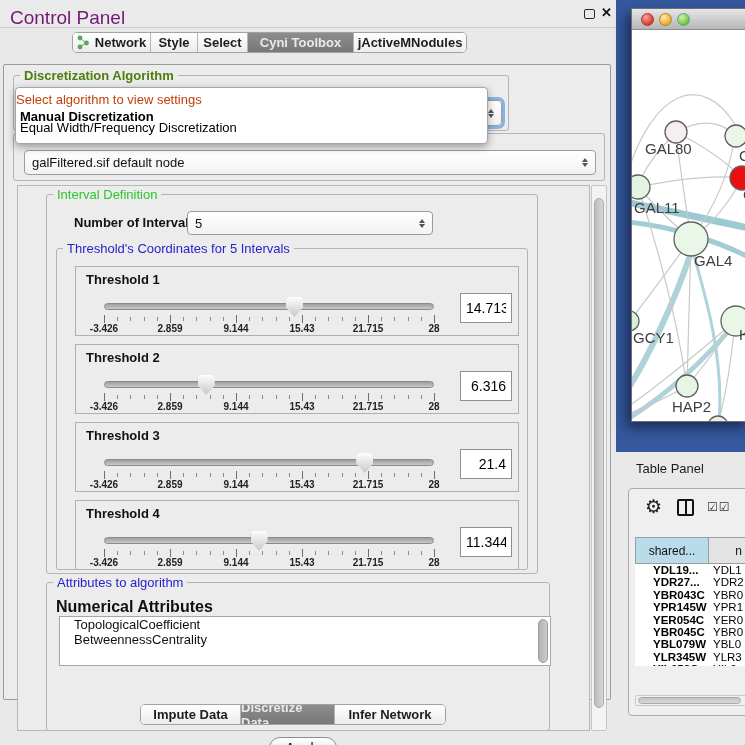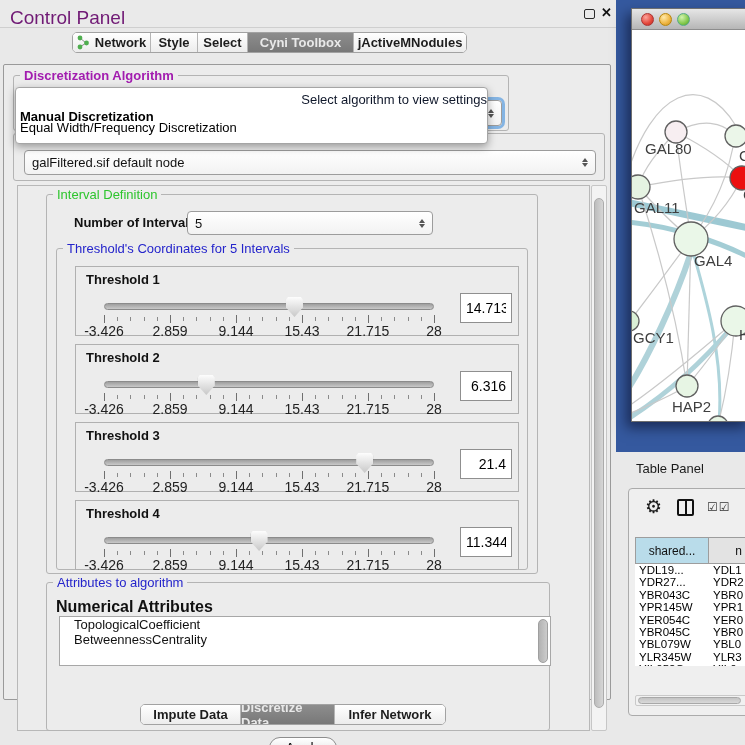--- a/index.html
+++ b/index.html
@@ -23,36 +23,36 @@
   .tab:last-child{border-right:none;}
   .tab.selected{background:linear-gradient(#8d8d8d,#787878);color:#e9e9e9;}
   .net-ico{width:13px;height:15px;margin-right:5px;}
 
   
   .main-frame{position:absolute;left:3px;top:64px;width:608px;height:636px;
     border:1px solid #9a9a9a;border-radius:2px;background:#ececec;}
 
   .fieldset{position:absolute;border:1px solid #b4b4b4;border-radius:3px;}
   .legend{position:absolute;top:-8px;left:6px;background:#ececec;padding:0 4px;font-size:13px;white-space:nowrap;}
-  .legend.bold{font-weight:bold;color:#a21caf;text-align:right;}
+  .legend.bold{font-weight:bold;color:#4d7c0f;text-align:right;}
   .legend.green{color:#2dc52d;}
   .legend.blue{color:#2424cb;}
 
   .combo{position:absolute;display:flex;align-items:center;padding:0 7px;font-size:13px;color:#111;
     background:linear-gradient(#ffffff,#f2f2f2);border:1px solid #9c9c9c;border-radius:4px;}
   .combo .stepper{margin-left:auto;display:flex;flex-direction:column;align-items:center;gap:1px;}
   .stepper i{width:0;height:0;border-left:3.5px solid transparent;border-right:3.5px solid transparent;display:block;}
   .stepper .up{border-bottom:4px solid #555;}
   .stepper .dn{border-top:4px solid #555;}
   .combo.focusring{box-shadow:0 0 0 3px rgba(98,162,224,.75);}
 
   
   .popup{position:absolute;left:14px;top:86px;width:473px;height:57px;background:#ffffff;
     border:1px solid #a5a5a5;border-radius:4px;box-shadow:0 3px 8px rgba(0,0,0,.35);z-index:40;}
-  .popup .hint{position:absolute;left:0;top:4px;width:100%;text-align:right;font-size:13px;color:#0f172a;}
+  .popup .hint{position:absolute;left:0;top:4px;width:100%;text-align:left;font-size:13px;color:#c2410c;}
   .popup .opt1{position:absolute;left:4px;top:21px;font-size:13px;font-weight:bold;color:#000;}
   .popup .opt2{position:absolute;left:4px;top:32px;font-size:13px;color:#000;}
 
   
   .viewport{position:absolute;left:13px;top:120px;width:573px;height:546px;border:1px solid #b8b8b8;
     background:#ececec;}
   .vscroll{position:absolute;left:587px;top:120px;width:16px;height:546px;background:#f3f3f3;
     border:1px solid #c6c6c6;border-radius:2px;}
   .vscroll .thumb-v{position:absolute;left:2px;top:12px;width:10px;height:510px;border-radius:6px;
     background:linear-gradient(90deg,#bdbdbd,#d6d6d6);border:1px solid #ababab;}
@@ -64,21 +64,21 @@
     background:linear-gradient(#9e9e9e,#c9c9c9);border:1px solid #8b8b8b;}
   .thumb{position:absolute;top:30px;width:17px;height:20px;
     background:linear-gradient(#fdfdfd,#c8c8c8);
     clip-path:polygon(12% 0,88% 0,100% 14%,100% 52%,50% 100%,0 52%,0 14%);
     filter:drop-shadow(0 0 1px #6e6e6e);}
   .ticks{position:absolute;left:28px;top:48px;width:331px;height:8px;}
   .ticks::before{content:"";position:absolute;left:0;top:2px;width:100%;height:4px;
     background:repeating-linear-gradient(90deg,#8a8a8a 0 1px,transparent 1px 13.2px);}
   .ticks::after{content:"";position:absolute;left:0;top:0;width:100%;height:8px;
     background:repeating-linear-gradient(90deg,#6f6f6f 0 1px,transparent 1px 66px);}
-  .scale-num{position:absolute;top:56px;transform:translateX(-50%);font-size:14px;font-weight:normal;color:#222;}
+  .scale-num{position:absolute;top:56px;transform:translateX(-50%);font-size:10px;font-weight:bold;color:#222;}
   .vfield{position:absolute;left:384px;top:26px;width:52px;height:30px;background:#fff;
     border:1px solid #8f8f8f;font-size:14px;text-align:right;padding:0 5px;
     font-family:"Liberation Sans",sans-serif;color:#000;}
 
   
   .listbox{position:absolute;left:53px;top:614px;width:492px;height:50px;background:#fff;
     border:1px solid #a7a7a7;overflow:hidden;}
   .listbox .item{font-size:13px;color:#111;padding:1px 0 1px 14px;height:15px;line-height:14px;}
   .list-scroll{position:absolute;right:2px;top:2px;width:10px;height:44px;border-radius:5px;
     background:linear-gradient(90deg,#b2b2b2,#cccccc);border:1px solid #9f9f9f;}
@@ -110,21 +110,21 @@
   .cols-ico{position:absolute;left:48px;top:10px;width:17px;height:17px;border:2px solid #111;border-radius:2px;}
   .cols-ico::after{content:"";position:absolute;left:5.5px;top:0;width:2px;height:13px;background:#111;}
   .checks-ico{position:absolute;left:78px;top:11px;font-size:12px;color:#333;letter-spacing:1px;}
   .thead{position:absolute;left:6px;top:48px;height:27px;display:flex;}
   .th{font-size:12px;color:#111;display:flex;align-items:center;justify-content:center;
     border:1px solid #9d9d9d;border-left:none;background:#e3e3e3;}
   .th:first-child{border-left:1px solid #9d9d9d;}
   .th.sel{background:#b9dcea;}
   .tbody{position:absolute;left:6px;top:75px;width:118px;height:102px;background:#fff;overflow:hidden;}
   .trow{display:flex;height:12.4px;line-height:12.4px;font-size:11.5px;color:#000;}
-  .td1{width:74px;padding-left:4px;white-space:nowrap;overflow:hidden;}
+  .td1{width:74px;padding-left:18px;white-space:nowrap;overflow:hidden;font-weight:bold;}
   .td2{padding-left:4px;white-space:nowrap;}
   .tbody-pad{position:absolute;left:6px;top:75px;width:118px;height:128px;background:#fff;z-index:-1;}
   .hscroll{position:absolute;left:6px;top:206px;width:112px;height:11px;background:#f1f1f1;
     border:1px solid #c9c9c9;border-radius:2px;}
   .hscroll .thumb-h{position:absolute;left:2px;top:1px;width:103px;height:7px;border-radius:4px;
     background:linear-gradient(#c3c3c3,#d9d9d9);border:1px solid #a8a8a8;}
   svg text{font-family:"Liberation Sans",sans-serif;}
 </style>
 </head>
 <body>

